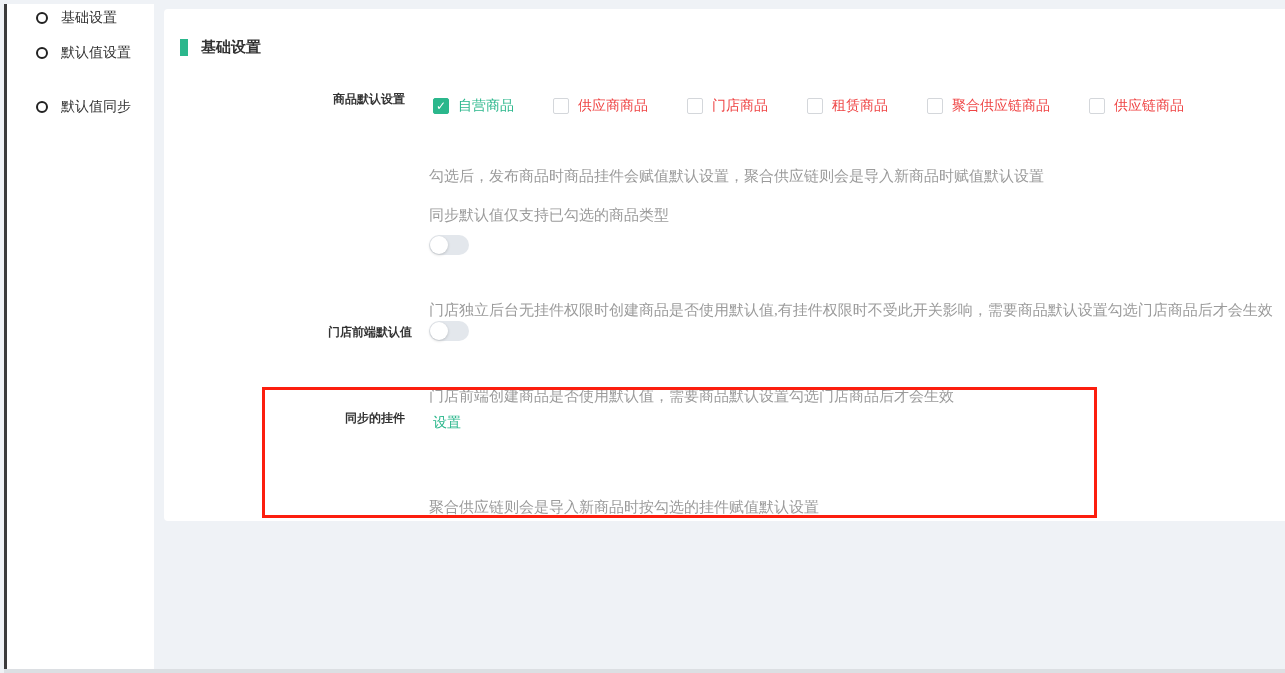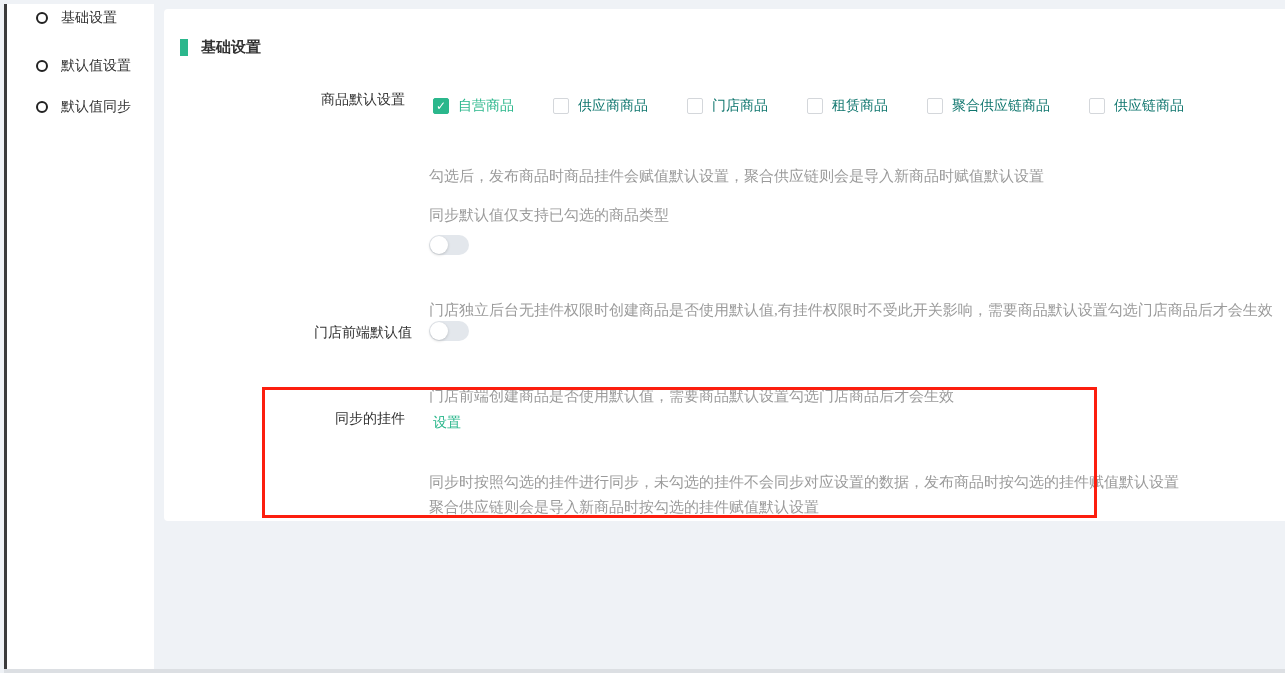--- a/index.html
+++ b/index.html
@@ -29,39 +29,39 @@
     position:absolute; left:160px; top:5px; width:1125px; height:512px;
     background:#ffffff; border-radius:4px 0 0 4px;
   }
 
   .section-title { position:absolute; left:12px; top:21px; display:flex; align-items:center; gap:9px; }
   .accent-bar { width:4px; height:17px; background:#2bb78c; }
   .title-text { font-size:15px; font-weight:bold; color:#333; }
 
   .form-label {
     position:absolute; left:0; width:245px; text-align:right;
-    font-size:14px; color:#333; white-space:nowrap;
+    font-size:12px; color:#333; white-space:nowrap;font-weight:bold;
   }
   .form-control { position:absolute; left:261px; display:flex; align-items:center; }
 
   .help-text {
     position:absolute; left:261px; font-size:15px; color:#9b9b9b; white-space:nowrap;margin-top:32px;
   }
 
   
   .cb-row { gap:27px; }
   .cb { display:flex; align-items:center; gap:5px; cursor:pointer; }
   .cb-box {
     width:16px; height:16px; border:1px solid #d4d7db; border-radius:2px; background:#fff;
     display:flex; align-items:center; justify-content:center; flex:0 0 auto;
   }
   .cb-box .tick { display:none; color:#fff; font-size:12px; line-height:1; font-weight:bold; }
   .cb-box.checked { background:#2bb78c; border-color:#2bb78c; }
   .cb-box.checked .tick { display:block; }
-  .cb-label { font-size:14px; color:#0f766e; white-space:nowrap; }
+  .cb-label { font-size:14px; color:#ef4444; white-space:nowrap; }
   .cb-box.checked + .cb-label { color:#2bb78c; }
 
   
   .toggle {
     width:40px; height:20px; border-radius:10px; background:#e3e7ec; position:relative; cursor:pointer;
   }
   .toggle .knob {
     position:absolute; left:1px; top:1px; width:18px; height:18px; border-radius:50%;
     background:#fff; box-shadow:0 1px 3px rgba(0,0,0,0.18);
   }
@@ -77,21 +77,21 @@
 </head>
 <body>
 
 <div class="left-strip"></div>
 
 <div class="sidebar">
   <div class="side-item" style="top:4px;">
     <span class="radio-circle"></span>
     <span class="side-label">基础设置</span>
   </div>
-  <div class="side-item" style="top:52px;">
+  <div class="side-item" style="top:39px;">
     <span class="radio-circle"></span>
     <span class="side-label">默认值设置</span>
   </div>
   <div class="side-item" style="top:93px;">
     <span class="radio-circle"></span>
     <span class="side-label">默认值同步</span>
   </div>
 </div>
 
 <div class="card">
@@ -145,20 +145,19 @@
     <div class="toggle">
         <div class="knob"></div>
       </div>
   </div>
   <div class="help-text" style="top:342px;">门店前端创建商品是否使用默认值，需要商品默认设置勾选门店商品后才会生效</div>
 
   <div class="form-label" style="top:397px;">同步的挂件</div>
   <div class="form-control" style="top:397px;">
     <span class="link-action">设置</span>
   </div>
-  <div class="help-text" style="top:428px;">同步时按照勾选的挂件进行同步，未勾选的挂件不会同步对应设置的数据，发布商品时按勾选的挂件赋值默认设置</div>
   <div class="help-text" style="top:453px;text-align:right;">聚合供应链则会是导入新商品时按勾选的挂件赋值默认设置</div>
 
 </div>
 
 <div class="red-box"></div>
 
 <div class="bottom-line"></div>
 
 </body></html>

